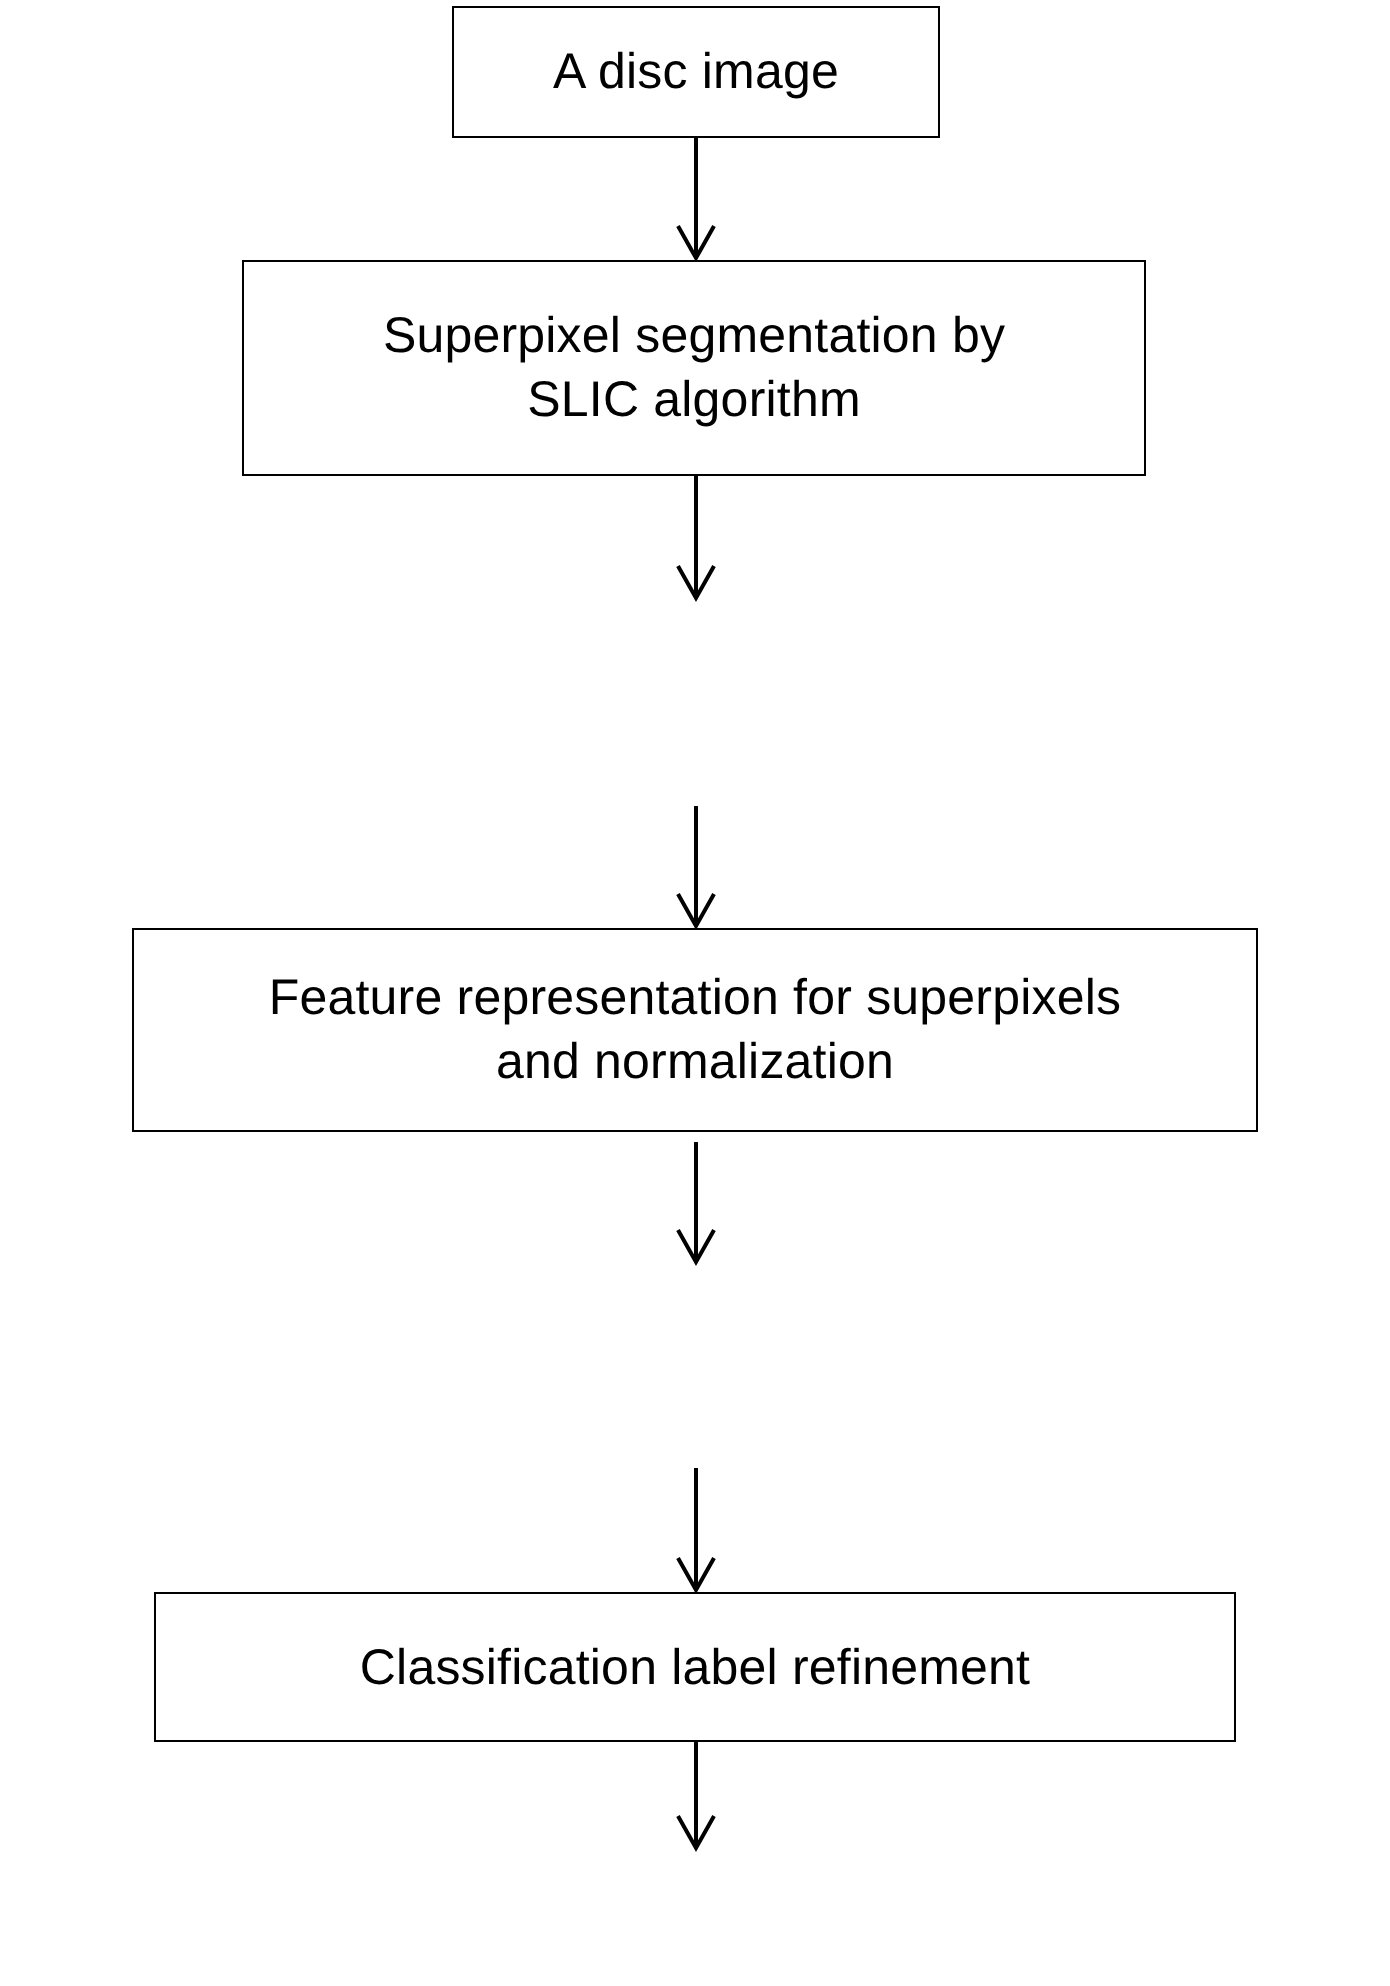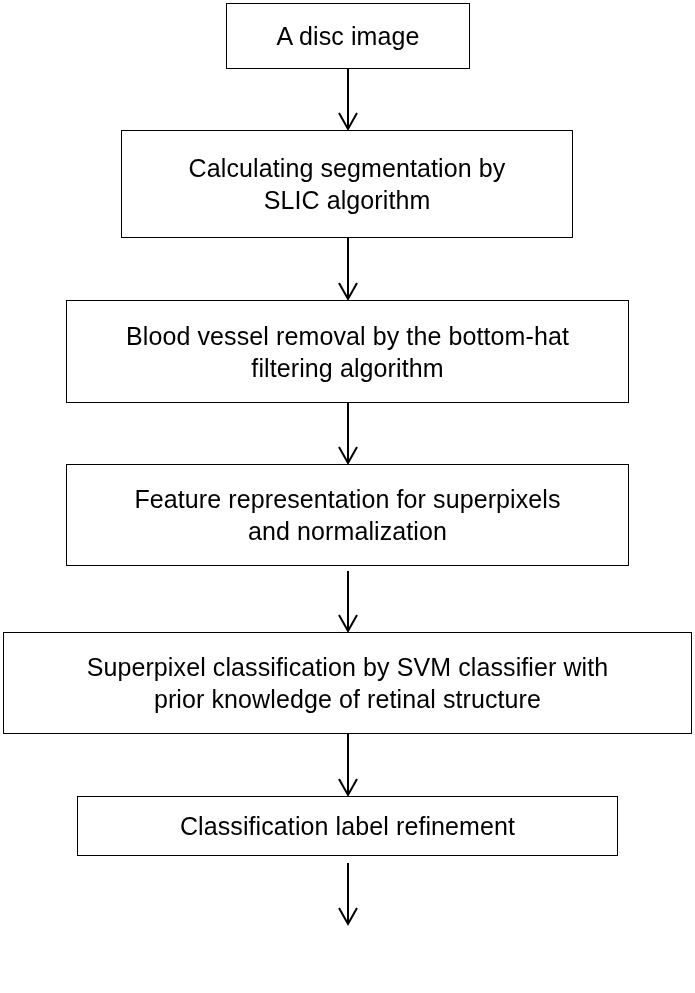--- a/index.html
+++ b/index.html
@@ -91,37 +91,29 @@
       <line x1="18" y1="0" x2="18" y2="59" stroke="#000000" stroke-width="2"></line>
       <polyline points="9,45 18,61 27,45" fill="none" stroke="#000000" stroke-width="2"></polyline>
     </svg>
   </div>
 
   <div class="node" style="left:226px; top:3px; width:244px; height:66px;">
     <span class="node-label">A disc image</span>
   </div>
 
   <div class="node" style="left:121px; top:130px; width:452px; height:108px;">
-    <span class="node-label">Calculating segmentation by
+    <span class="node-label">Superpixel segmentation by
 SLIC algorithm</span>
   </div>
 
-  <div class="node" style="left:66px; top:300px; width:563px; height:103px;">
-    <span class="node-label">Blood vessel removal by the bottom-hat
-filtering algorithm</span>
-  </div>
 
   <div class="node" style="left:66px; top:464px; width:563px; height:102px;">
     <span class="node-label">Feature representation for superpixels
 and normalization</span>
   </div>
 
-  <div class="node" style="left:3px; top:632px; width:689px; height:102px;">
-    <span class="node-label">Superpixel classification by SVM classifier with
-prior knowledge of retinal structure</span>
-  </div>
 
-  <div class="node" style="left:77px; top:796px; width:541px; height:60px;">
+  <div class="node" style="left:77px; top:796px; width:541px; height:75px;">
     <span class="node-label">Classification label refinement</span>
   </div>
 
 
 </div>
 
 </body></html>

